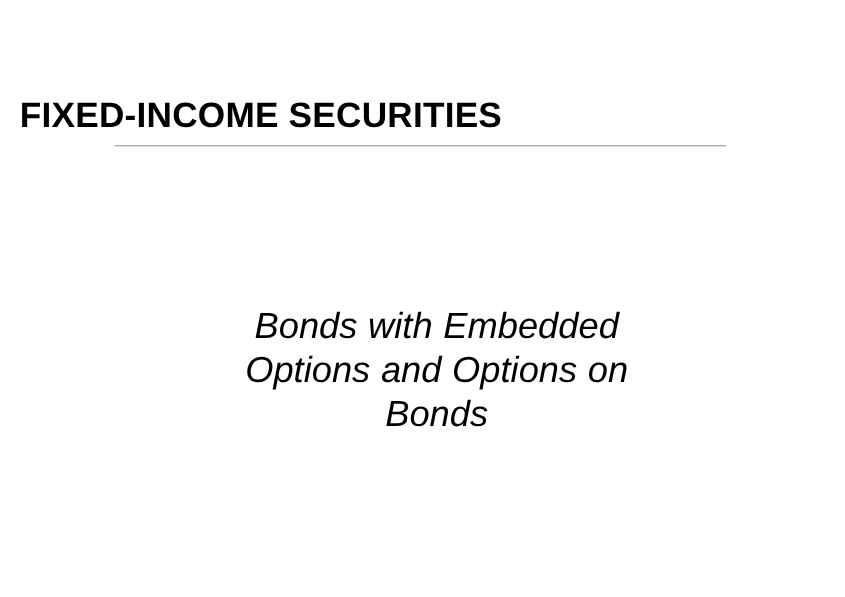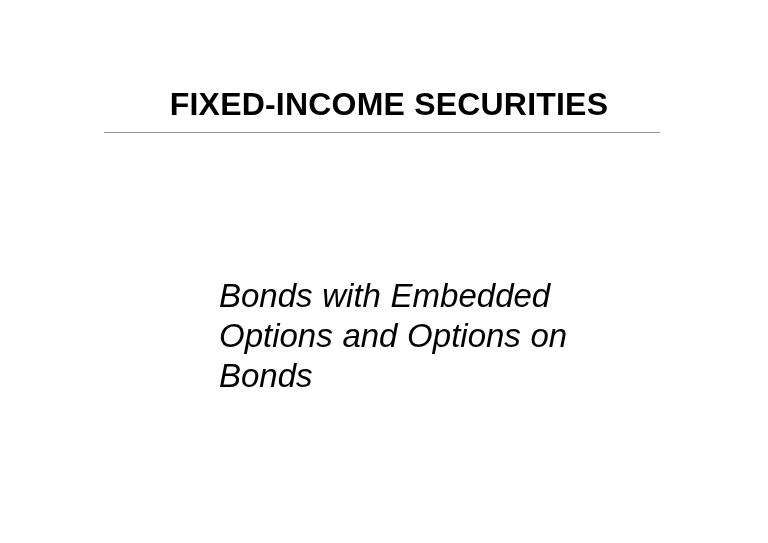--- a/index.html
+++ b/index.html
@@ -23,21 +23,20 @@
     background: #ffffff;
     box-sizing: border-box;
   }
 
   
   .slide-header {
     position: absolute;
     left: 0;
     top: 86px;
     width: 760px;
-    text-align: center;
   }
 
   .slide-title {
     display: block;
     font-family: "Liberation Sans", sans-serif;
     font-weight: bold;
     font-style: normal;
     font-size: 32px;
     line-height: 36px;
     letter-spacing: 0.2px;
@@ -85,21 +84,21 @@
 
   .slide-subtitle {
     display: inline-block;
     width: 356px;
     font-family: "Liberation Sans", sans-serif;
     font-weight: normal;
     font-style: italic;
     font-size: 33px;
     line-height: 40px;
     color: #000000;
-    text-align: left;
+    text-align: center;
     margin: 0 0 0 26px; 
     word-spacing: 0.5px;
   }
 </style>
 </head>
 <body>
 
 <div class="slide">
 
   <div class="slide-header">

